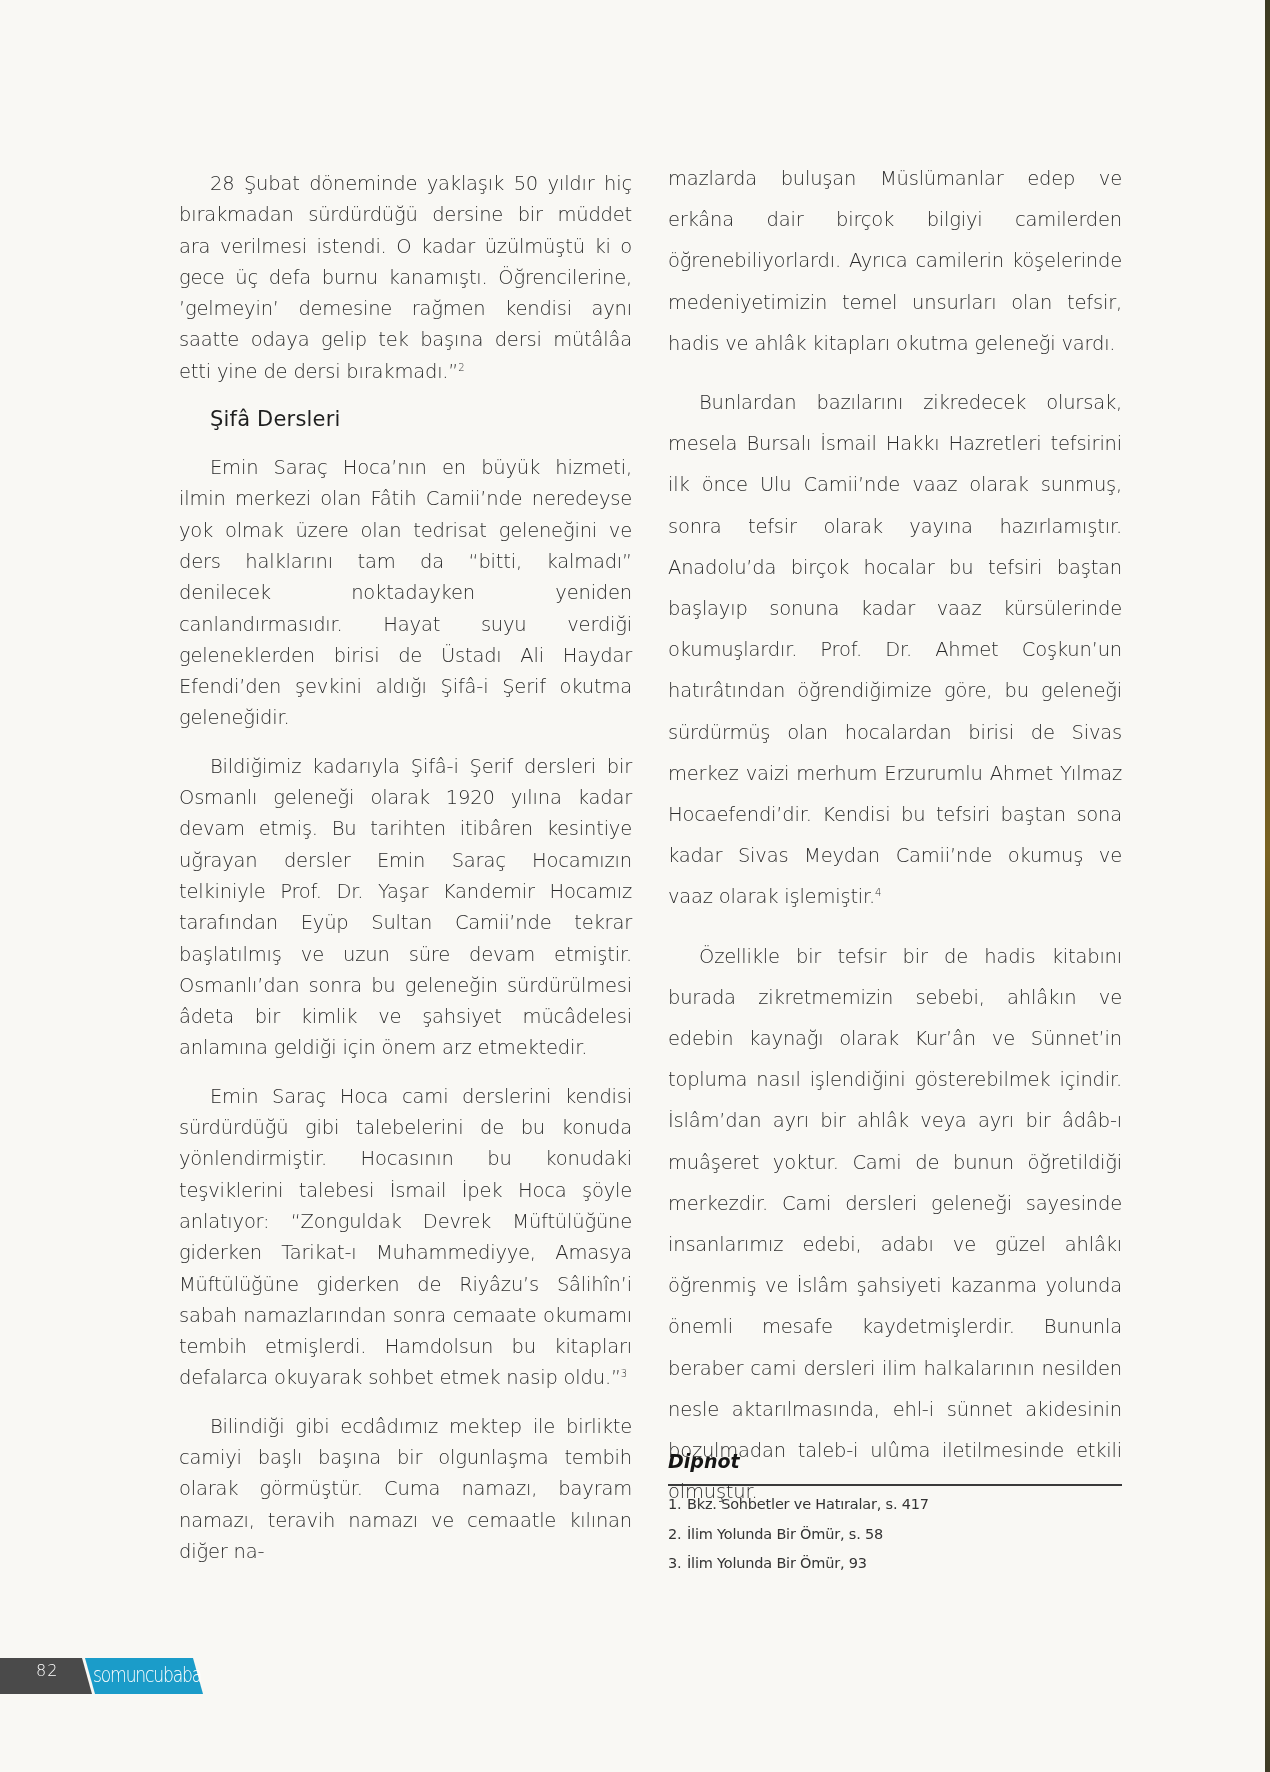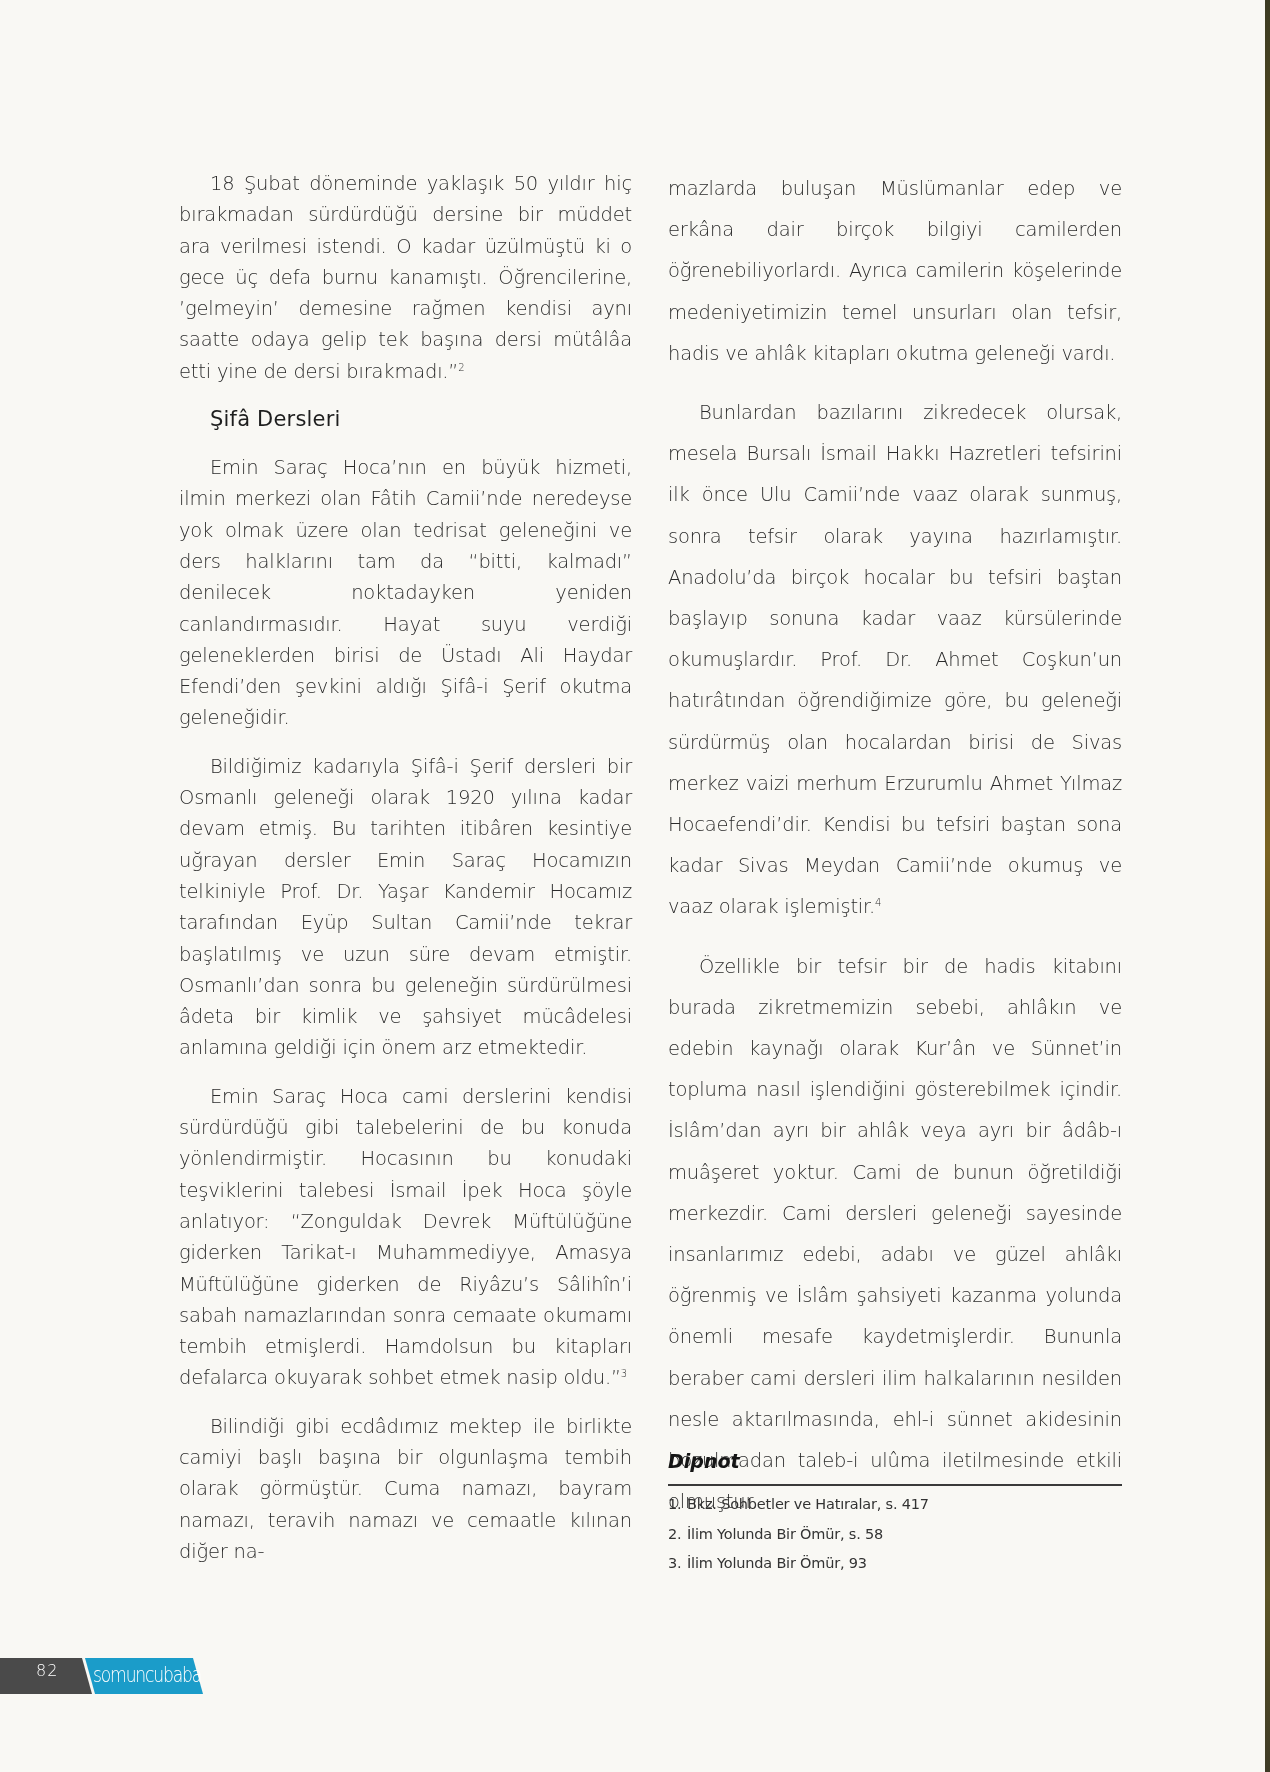--- a/index.html
+++ b/index.html
@@ -17,21 +17,21 @@
   }
   .col {
     position: absolute;
     text-align: justify;
     font-size: 19.5px;
     letter-spacing: -0.2px;
     font-weight: 300;
     color: #2b2b2b;
   }
   .col-left { left: 179px; top: 168px; width: 453px; line-height: 31.3px; }
-  .col-right { left: 668px; top: 168px; width: 454px; line-height: 41.2px; }
+  .col-right { left: 668px; top: 158px; width: 454px; line-height: 41.2px; }
   .col p { margin: 0; }
   .col-left p + p, .col-left p + h3, .col-left h3 + p { margin-top: 17px; }
   .col-right p + p { margin-top: 18px; }
   .indent { text-indent: 31px; }
   h3.section-heading {
     margin: 17px 0 16px 31px;
     font-size: 21px;
     font-weight: 500;
     line-height: 31px;
     color: #1e1e1e;
@@ -74,21 +74,21 @@
     font-family: "DejaVu Sans", sans-serif; letter-spacing: -1.5px; font-weight: 300;
     transform: scaleX(0.78); transform-origin: left center;
   }
 </style>
 </head>
 <body>
 
 <div class="edge-strip"></div>
 
 <div class="col col-left">
-  <p class="indent"><span>18 Şubat döneminde yaklaşık 50 yıldır hiç bırakmadan sürdürdüğü dersine bir müddet ara verilmesi istendi. O kadar üzülmüştü ki o gece üç defa burnu kanamıştı. Öğrencilerine, ’gelmeyin’ demesine rağmen kendisi aynı saatte odaya gelip tek başına dersi mütâlâa etti yine de dersi bırakmadı.”</span><sup>2</sup></p>
+  <p class="indent"><span>28 Şubat döneminde yaklaşık 50 yıldır hiç bırakmadan sürdürdüğü dersine bir müddet ara verilmesi istendi. O kadar üzülmüştü ki o gece üç defa burnu kanamıştı. Öğrencilerine, ’gelmeyin’ demesine rağmen kendisi aynı saatte odaya gelip tek başına dersi mütâlâa etti yine de dersi bırakmadı.”</span><sup>2</sup></p>
   <h3 class="section-heading">Şifâ Dersleri</h3>
   <p class="indent">Emin Saraç Hoca’nın en büyük hizmeti, ilmin merkezi olan Fâtih Camii’nde neredeyse yok olmak üzere olan tedrisat geleneğini ve ders halklarını tam da “bitti, kalmadı” denilecek noktadayken yeniden canlandırmasıdır. Hayat suyu verdiği geleneklerden birisi de Üstadı Ali Haydar Efendi’den şevkini aldığı Şifâ-i Şerif okutma geleneğidir.</p>
   <p class="indent">Bildiğimiz kadarıyla Şifâ-i Şerif dersleri bir Osmanlı geleneği olarak 1920 yılına kadar devam etmiş. Bu tarihten itibâren kesintiye uğrayan dersler Emin Saraç Hocamızın telkiniyle Prof. Dr. Yaşar Kandemir Hocamız tarafından Eyüp Sultan Camii’nde tekrar başlatılmış ve uzun süre devam etmiştir. Osmanlı’dan sonra bu geleneğin sürdürülmesi âdeta bir kimlik ve şahsiyet mücâdelesi anlamına geldiği için önem arz etmektedir.</p>
   <p class="indent"><span>Emin Saraç Hoca cami derslerini kendisi sürdürdüğü gibi talebelerini de bu konuda yönlendirmiştir. Hocasının bu konudaki teşviklerini talebesi İsmail İpek Hoca şöyle anlatıyor: “Zonguldak Devrek Müftülüğüne giderken Tarikat-ı Muhammediyye, Amasya Müftülüğüne giderken de Riyâzu’s Sâlihîn’i sabah namazlarından sonra cemaate okumamı tembih etmişlerdi. Hamdolsun bu kitapları defalarca okuyarak sohbet etmek nasip oldu.”</span><sup>3</sup></p>
   <p class="indent">Bilindiği gibi ecdâdımız mektep ile birlikte camiyi başlı başına bir olgunlaşma tembih olarak görmüştür. Cuma namazı, bayram namazı, teravih namazı ve cemaatle kılınan diğer na-</p>
 </div>
 
 <div class="col col-right">
   <p>mazlarda buluşan Müslümanlar edep ve erkâna dair birçok bilgiyi camilerden öğrenebiliyorlardı. Ayrıca camilerin köşelerinde medeniyetimizin temel unsurları olan tefsir, hadis ve ahlâk kitapları okutma geleneği vardı.</p>
   <p class="indent"><span>Bunlardan bazılarını zikredecek olursak, mesela Bursalı İsmail Hakkı Hazretleri tefsirini ilk önce Ulu Camii’nde vaaz olarak sunmuş, sonra tefsir olarak yayına hazırlamıştır. Anadolu’da birçok hocalar bu tefsiri baştan başlayıp sonuna kadar vaaz kürsülerinde okumuşlardır. Prof. Dr. Ahmet Coşkun’un hatırâtından öğrendiğimize göre, bu geleneği sürdürmüş olan hocalardan birisi de Sivas merkez vaizi merhum Erzurumlu Ahmet Yılmaz Hocaefendi’dir. Kendisi bu tefsiri baştan sona kadar Sivas Meydan Camii’nde okumuş ve vaaz olarak işlemiştir.</span><sup>4</sup></p>

